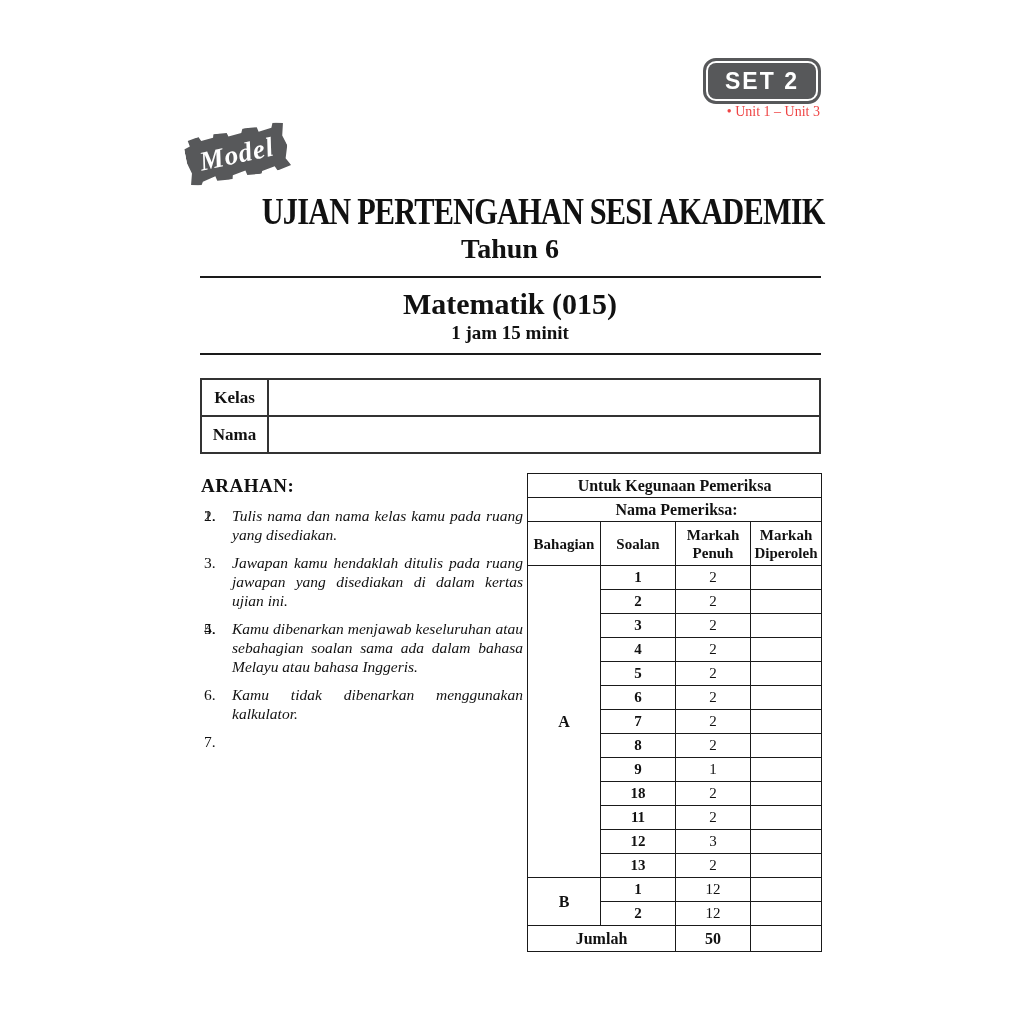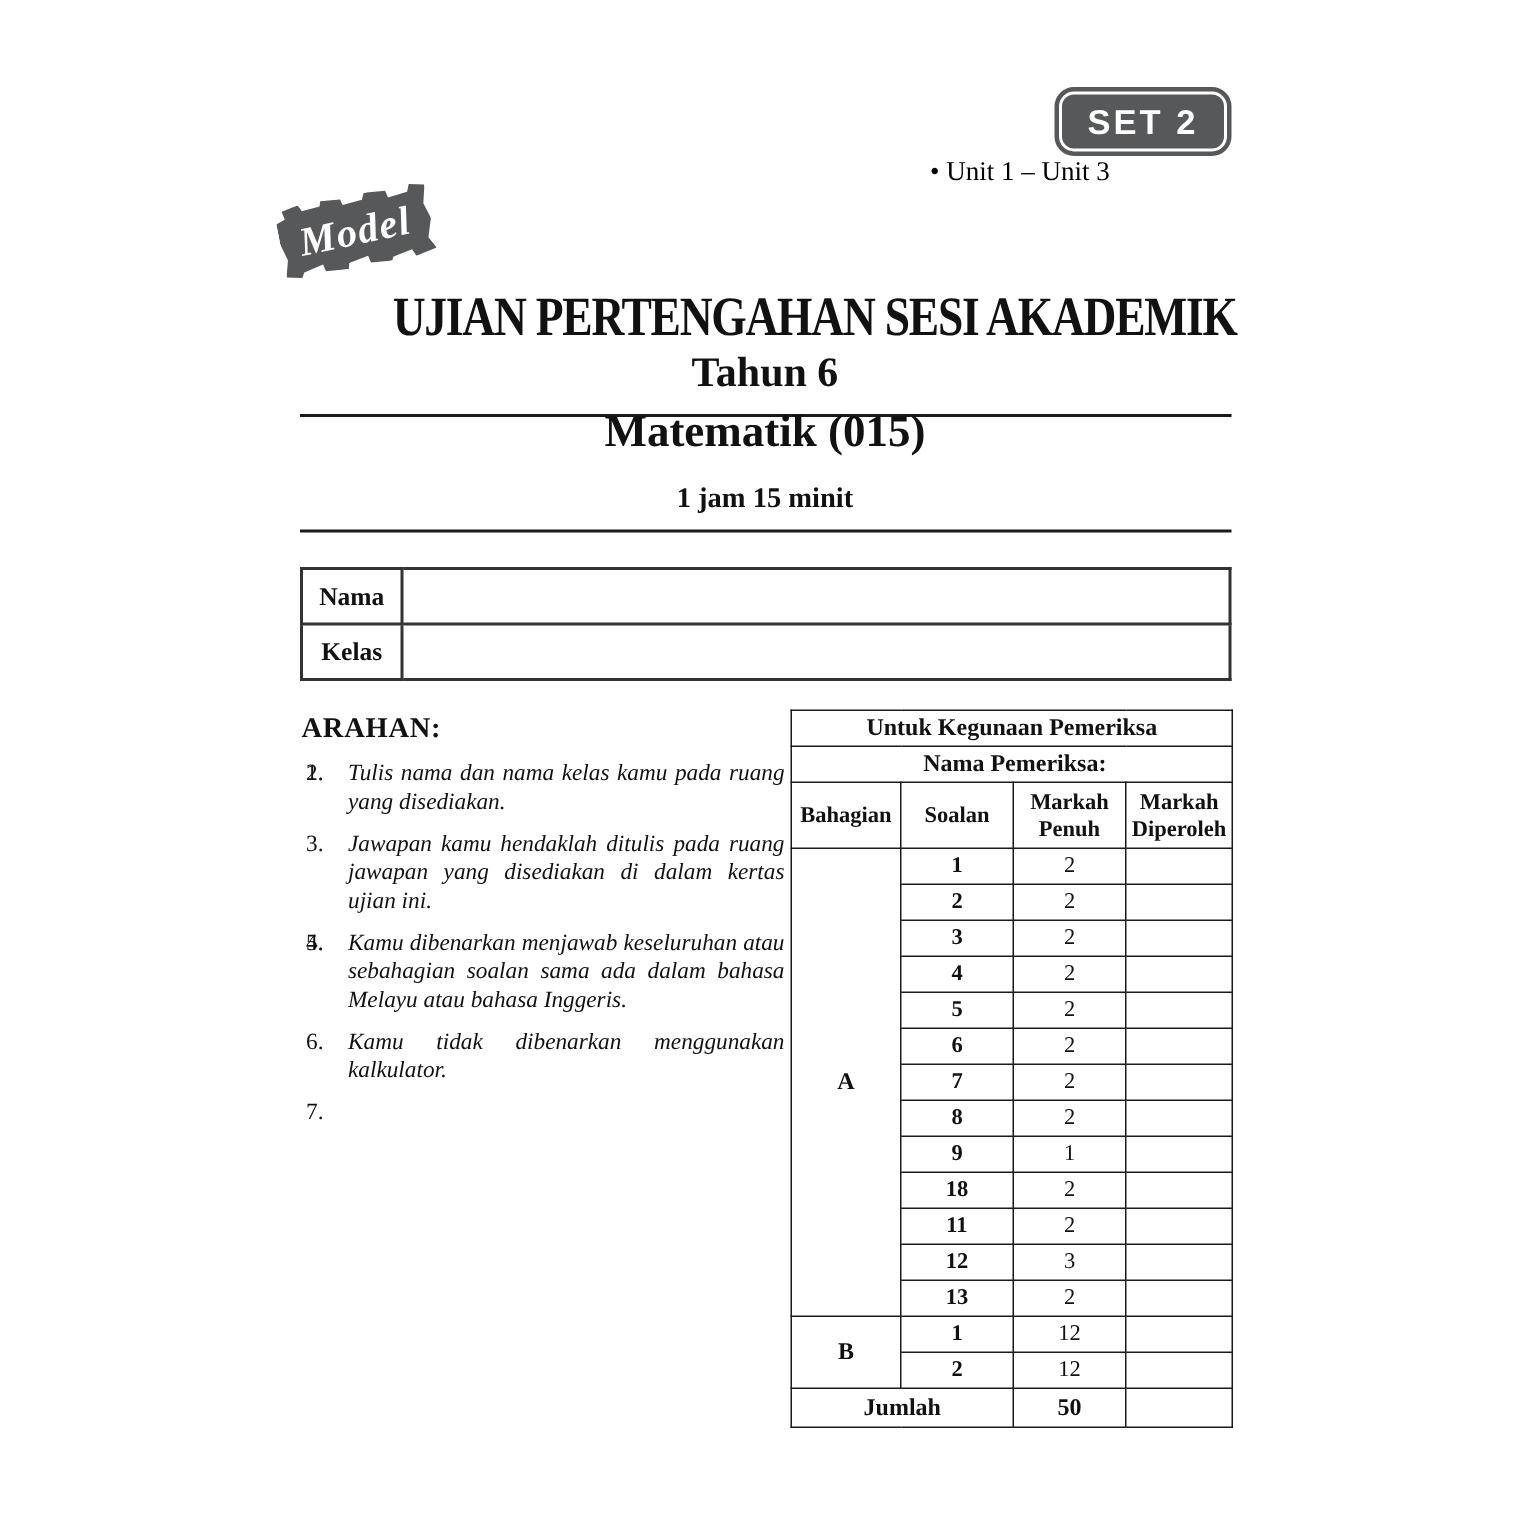--- a/index.html
+++ b/index.html
@@ -16,21 +16,21 @@
   .set-badge-inner {
     width: 100%; height: 100%; background: #57585a; border-radius: 8px;
     display: flex; align-items: center; justify-content: center;
   }
   .set-badge-inner span {
     color: #fff; font-family: "Liberation Sans", sans-serif; font-weight: bold;
     font-size: 23px; letter-spacing: 2px;
   }
   .unit-note {
     position: absolute; top: 104px; left: 620px; width: 200px;
-    font-size: 18px; color: #000000;
+    text-align: right; font-size: 14px; color: #ef4444;
   }
 
   
   .model-badge {
     position: absolute; top: 130px; left: 186px; width: 102px; height: 48px;
     background: #57585a; transform: rotate(-11deg);
     display: flex; align-items: center; justify-content: center;
     clip-path: polygon(0% 20%, 6% 16%, 5% 4%, 16% 0%, 18% 9%, 30% 7%, 31% 0%, 44% 3%, 45% 11%, 58% 9%, 60% 0%, 74% 3%, 75% 13%, 88% 10%, 90% 0%, 100% 5%, 97% 30%, 100% 52%, 96% 78%, 100% 94%, 86% 100%, 84% 90%, 71% 95%, 70% 100%, 56% 97%, 55% 87%, 42% 92%, 41% 100%, 26% 97%, 25% 87%, 12% 93%, 10% 100%, 0% 95%, 3% 72%, 0% 48%);
   }
   .model-badge span {
@@ -38,21 +38,21 @@
     transform: rotate(-1deg); letter-spacing: 1px;
   }
 
   
   .head-area { position: absolute; left: 200px; width: 620px; text-align: center; }
   .main-title { top: 190px; white-space: nowrap; }
   .main-title span { display: inline-block; font-weight: bold; font-size: 37px; transform: scaleX(0.82); transform-origin: center; letter-spacing: -1px; }
   .sub-title { top: 233px; font-weight: bold; font-size: 28px; }
   .rule { position: absolute; left: 200px; width: 621px; height: 0; border-top: 2px solid #1a1a1a; }
   .rule-1 { top: 276px; }
-  .subject { top: 271px; font-weight: bold; font-size: 30px; }
+  .subject { top: 287px; font-weight: bold; font-size: 30px; }
   .duration { top: 322px; font-weight: bold; font-size: 19px; }
   .rule-2 { top: 353px; }
 
   
   .student-table {
     position: absolute; left: 200px; top: 378px; width: 621px;
     border-collapse: collapse;
   }
   .student-table td { border: 2px solid #333; height: 37px; font-size: 17px; }
   .student-table td.lbl { width: 67px; text-align: center; font-weight: bold; }
@@ -110,25 +110,25 @@
   </div>
   <div class="head-area sub-title">Tahun 6</div>
   <div class="rule rule-1"></div>
   <div class="head-area subject">Matematik (015)</div>
   <div class="head-area duration">1 jam 15 minit</div>
   <div class="rule rule-2"></div>
 
   <table class="student-table">
     <tbody>
         <tr>
+      <td class="lbl">Kelas</td>
+      <td></td>
+    </tr>
+    <tr>
       <td class="lbl">Nama</td>
-      <td></td>
-    </tr>
-    <tr>
-      <td class="lbl">Kelas</td>
       <td></td>
     </tr>
   </tbody>
     </table>
 
   <div class="instructions">
     <h3>ARAHAN:</h3>
     <ol>
       <li><span class="num">1.</span></li>
       <li><span class="num">2.</span><span>Tulis nama dan nama kelas kamu pada ruang yang disediakan.</span></li>

